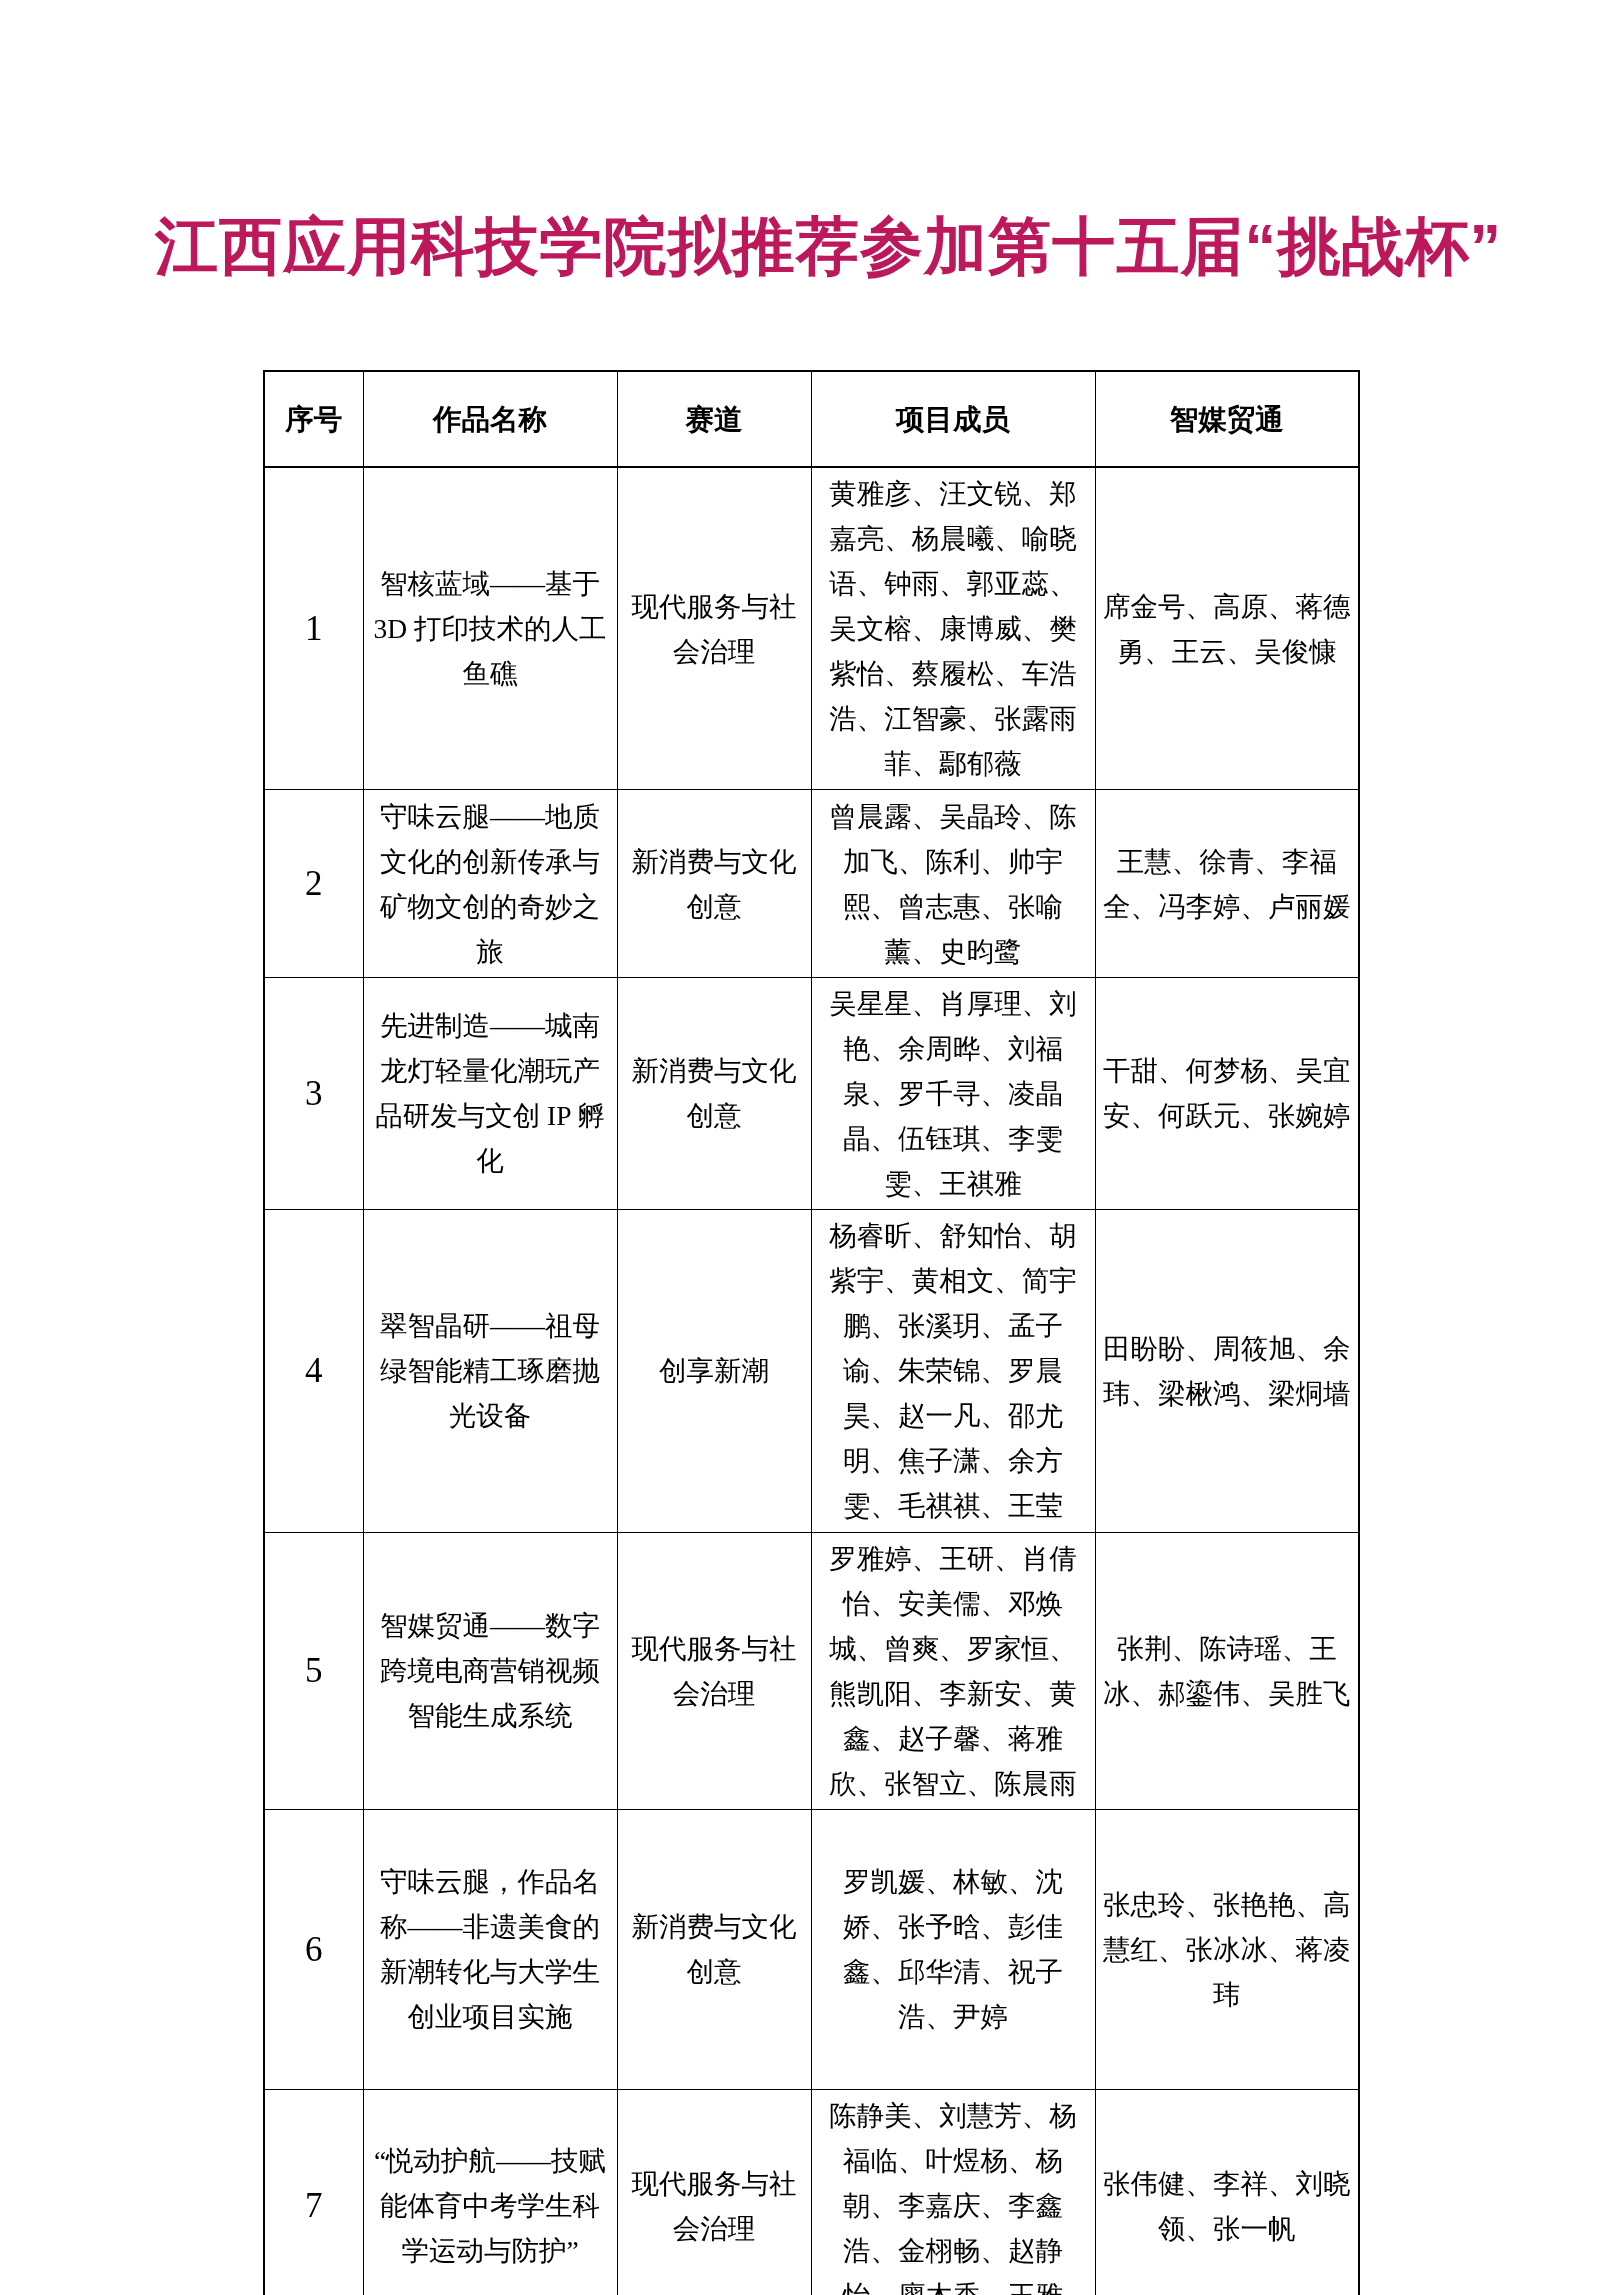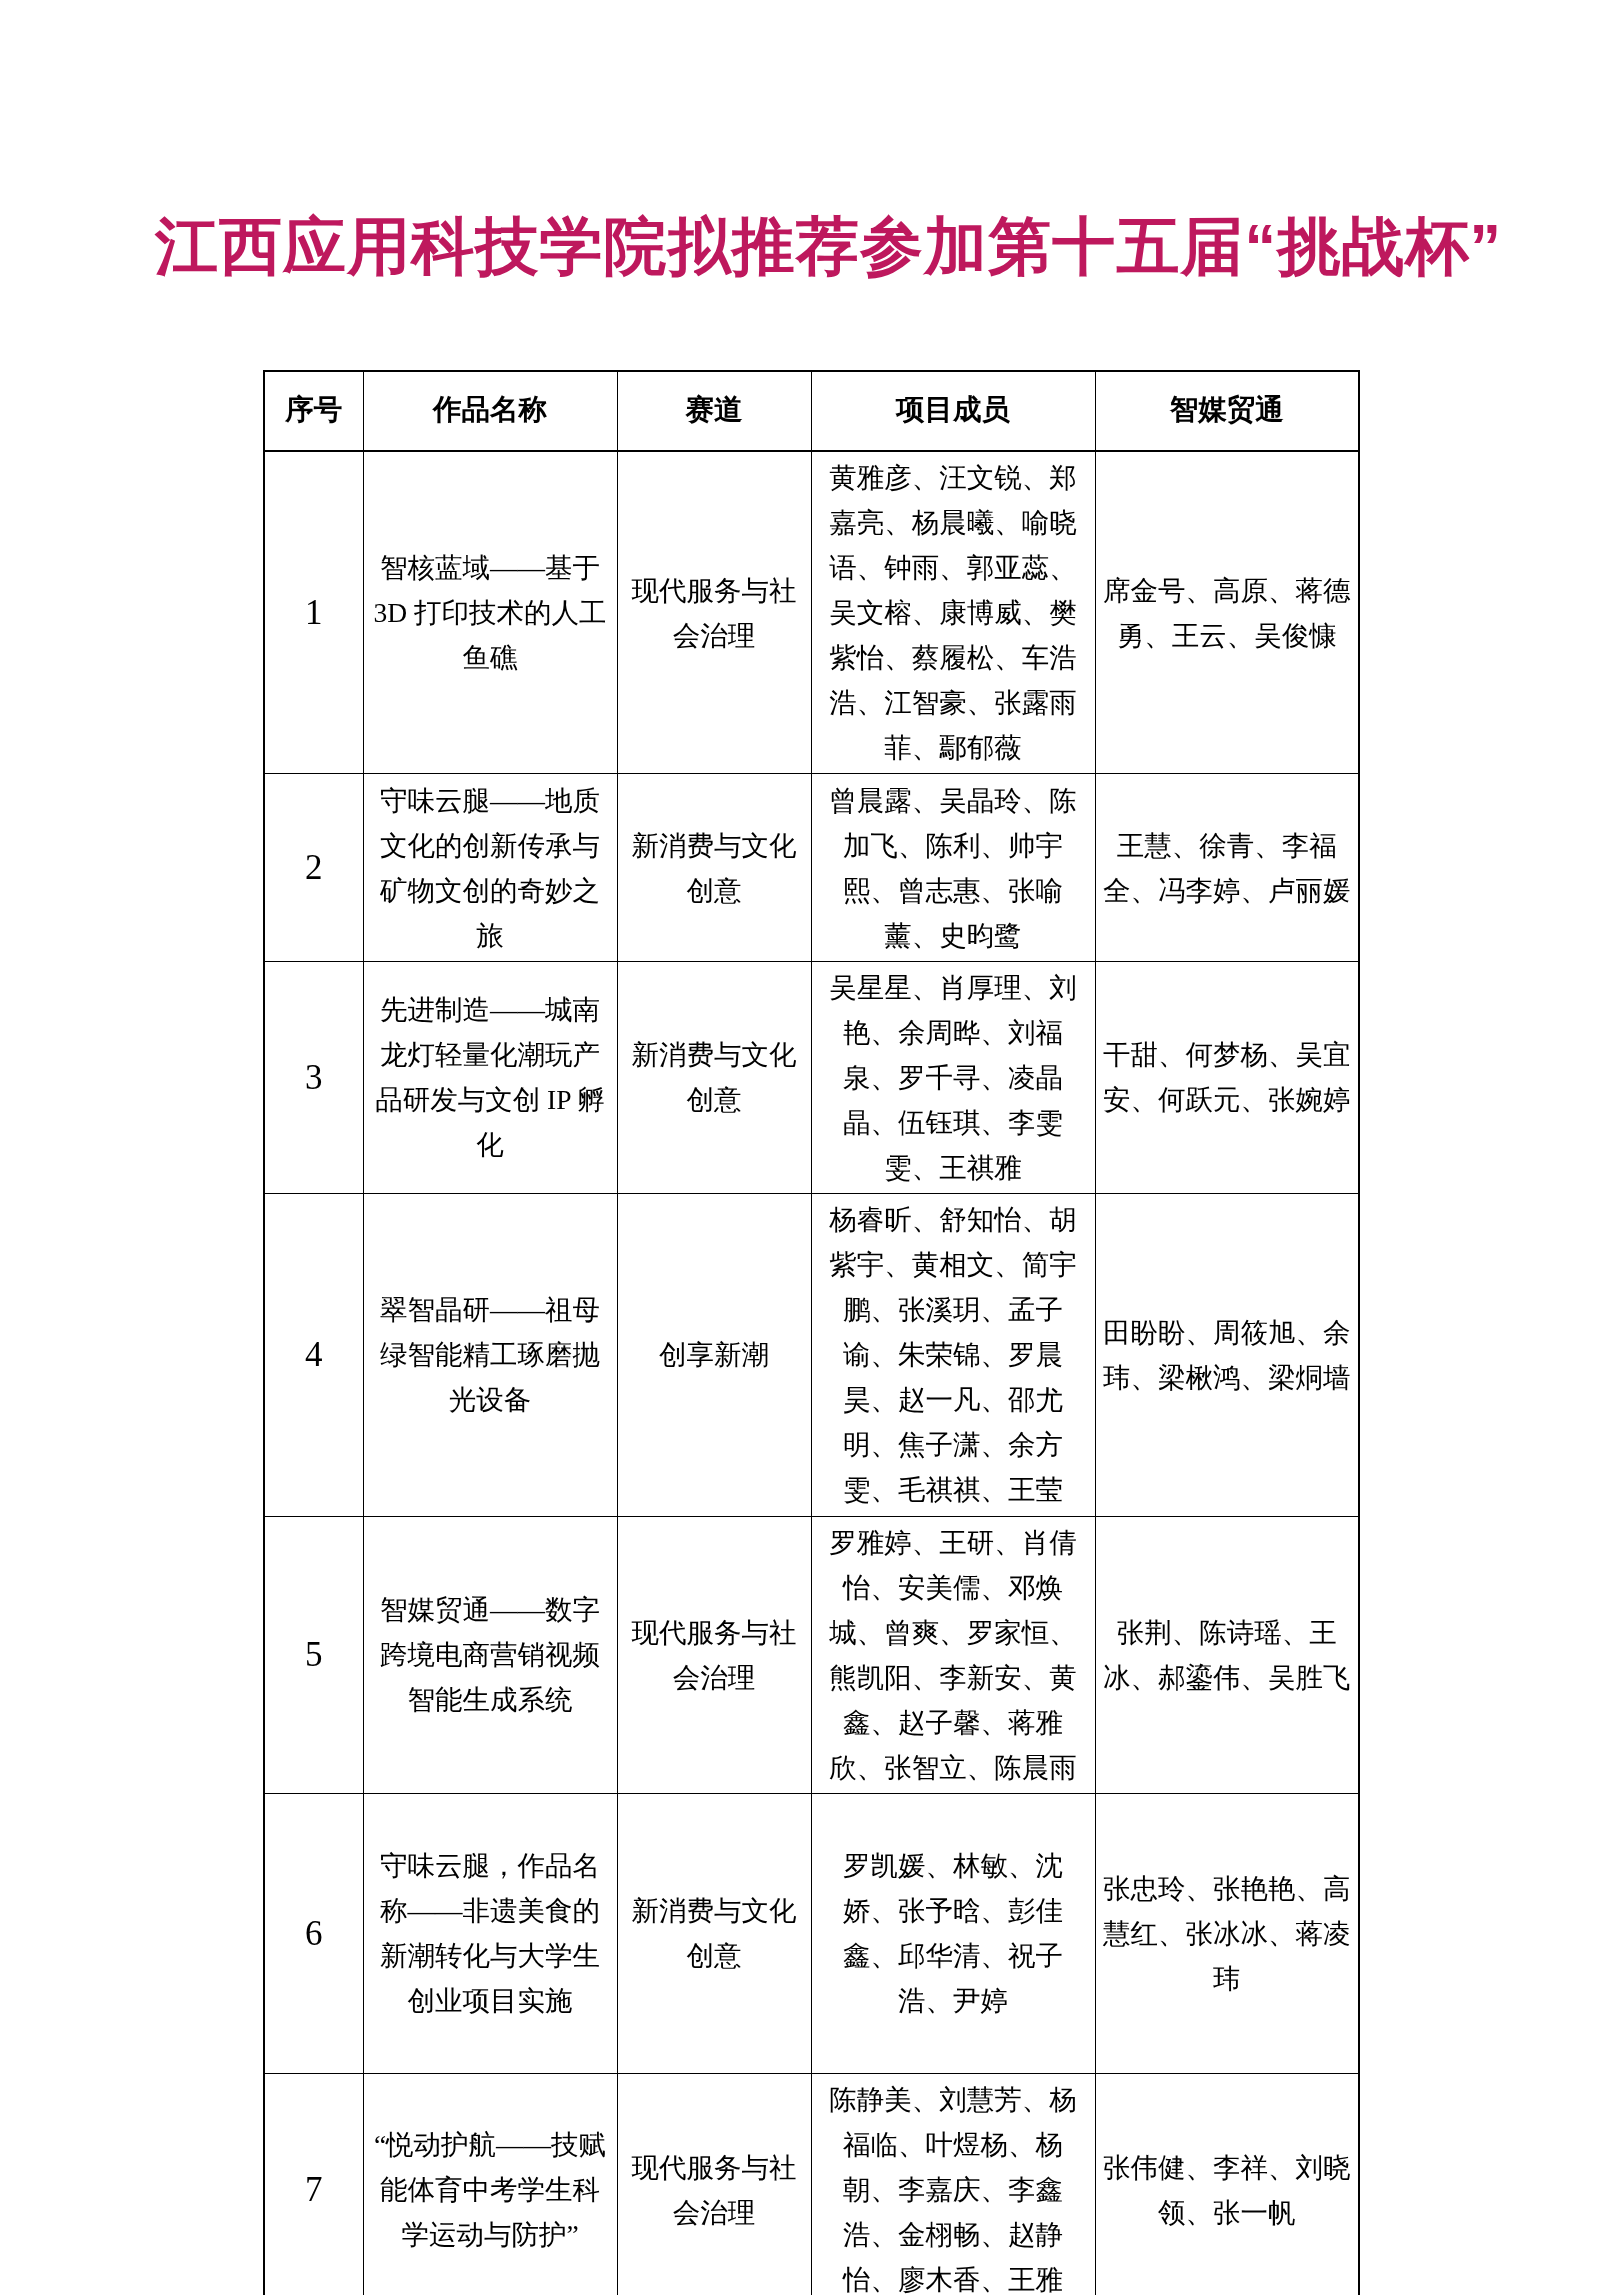--- a/index.html
+++ b/index.html
@@ -47,22 +47,21 @@
     line-height: 45px;
     word-break: break-all;
     overflow: hidden;
   }
   .doc-table th {
     font-weight: bold;
     line-height: 33px;
     font-size: 28.5px;
   }
   .doc-table thead tr {
-    height: 80px;
-    font-family: Liberation Mono, monospace;
+    height: 96px;
   }
   .doc-table th { border-bottom-width: 2.1px; }
   .doc-table { border: 2.1px solid #000; }
   td.no {
     font-size: 35px;
   }
   col.c-no       { width: 99px; }
   col.c-name     { width: 254px; }
   col.c-track    { width: 194px; }
   col.c-members  { width: 284px; }

